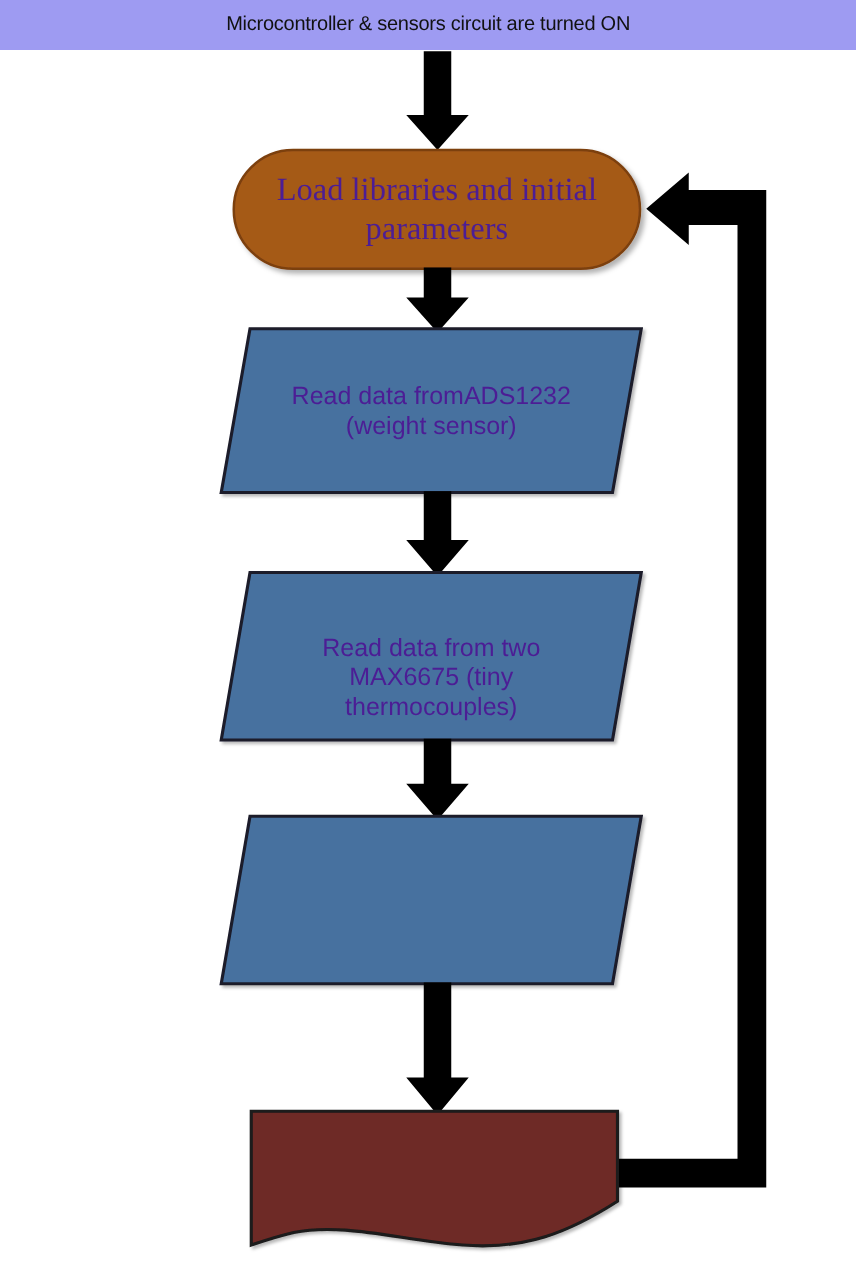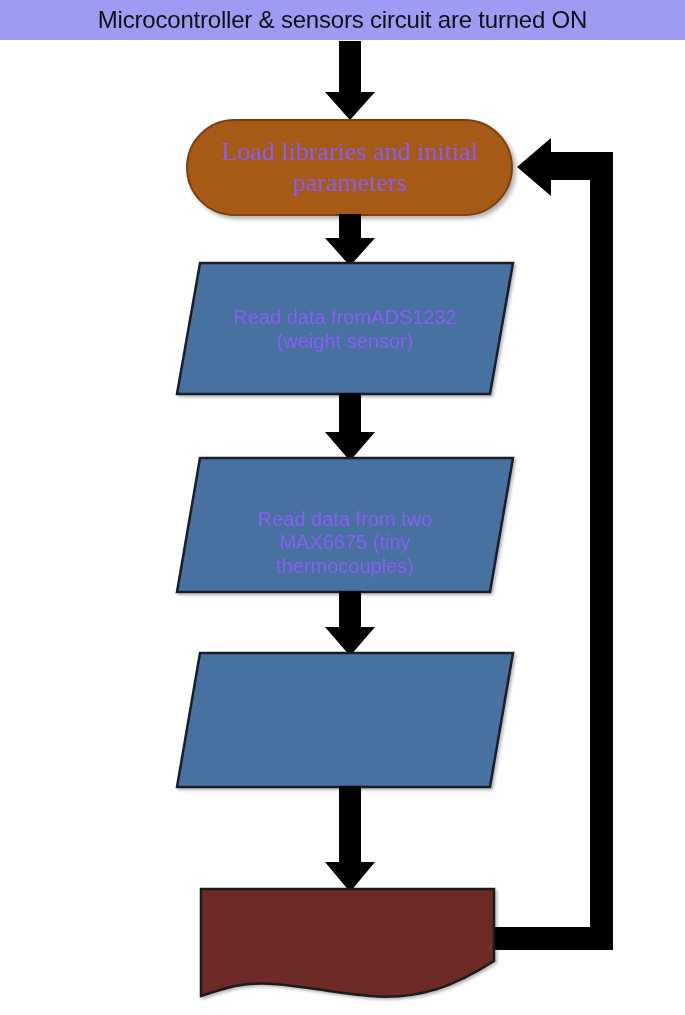--- a/index.html
+++ b/index.html
@@ -23,37 +23,37 @@
     top: 0;
     width: 685px;
     height: 1015px;
   }
   .node-label {
     position: absolute;
     display: flex;
     align-items: center;
     justify-content: center;
     text-align: center;
-    color: #8b5cf6;
+    color: #4c1d95;
     pointer-events: none;
     white-space: pre;
     line-height: 1.18;
   }
   .title-text {
     position: absolute;
     left: 0;
     top: 0;
     width: 685px;
     height: 40px;
     display: flex;
     align-items: center;
     justify-content: center;
     color: #111111;
     font-family: "Liberation Sans", sans-serif;
-    font-size: 24px;
+    font-size: 16px;
     letter-spacing: -0.2px;
     white-space: pre;
   }
   .serif {
     font-family: "Liberation Serif", serif;
     font-size: 26px;
   }
   .sans {
     font-family: "Liberation Sans", sans-serif;
     font-size: 20px;

